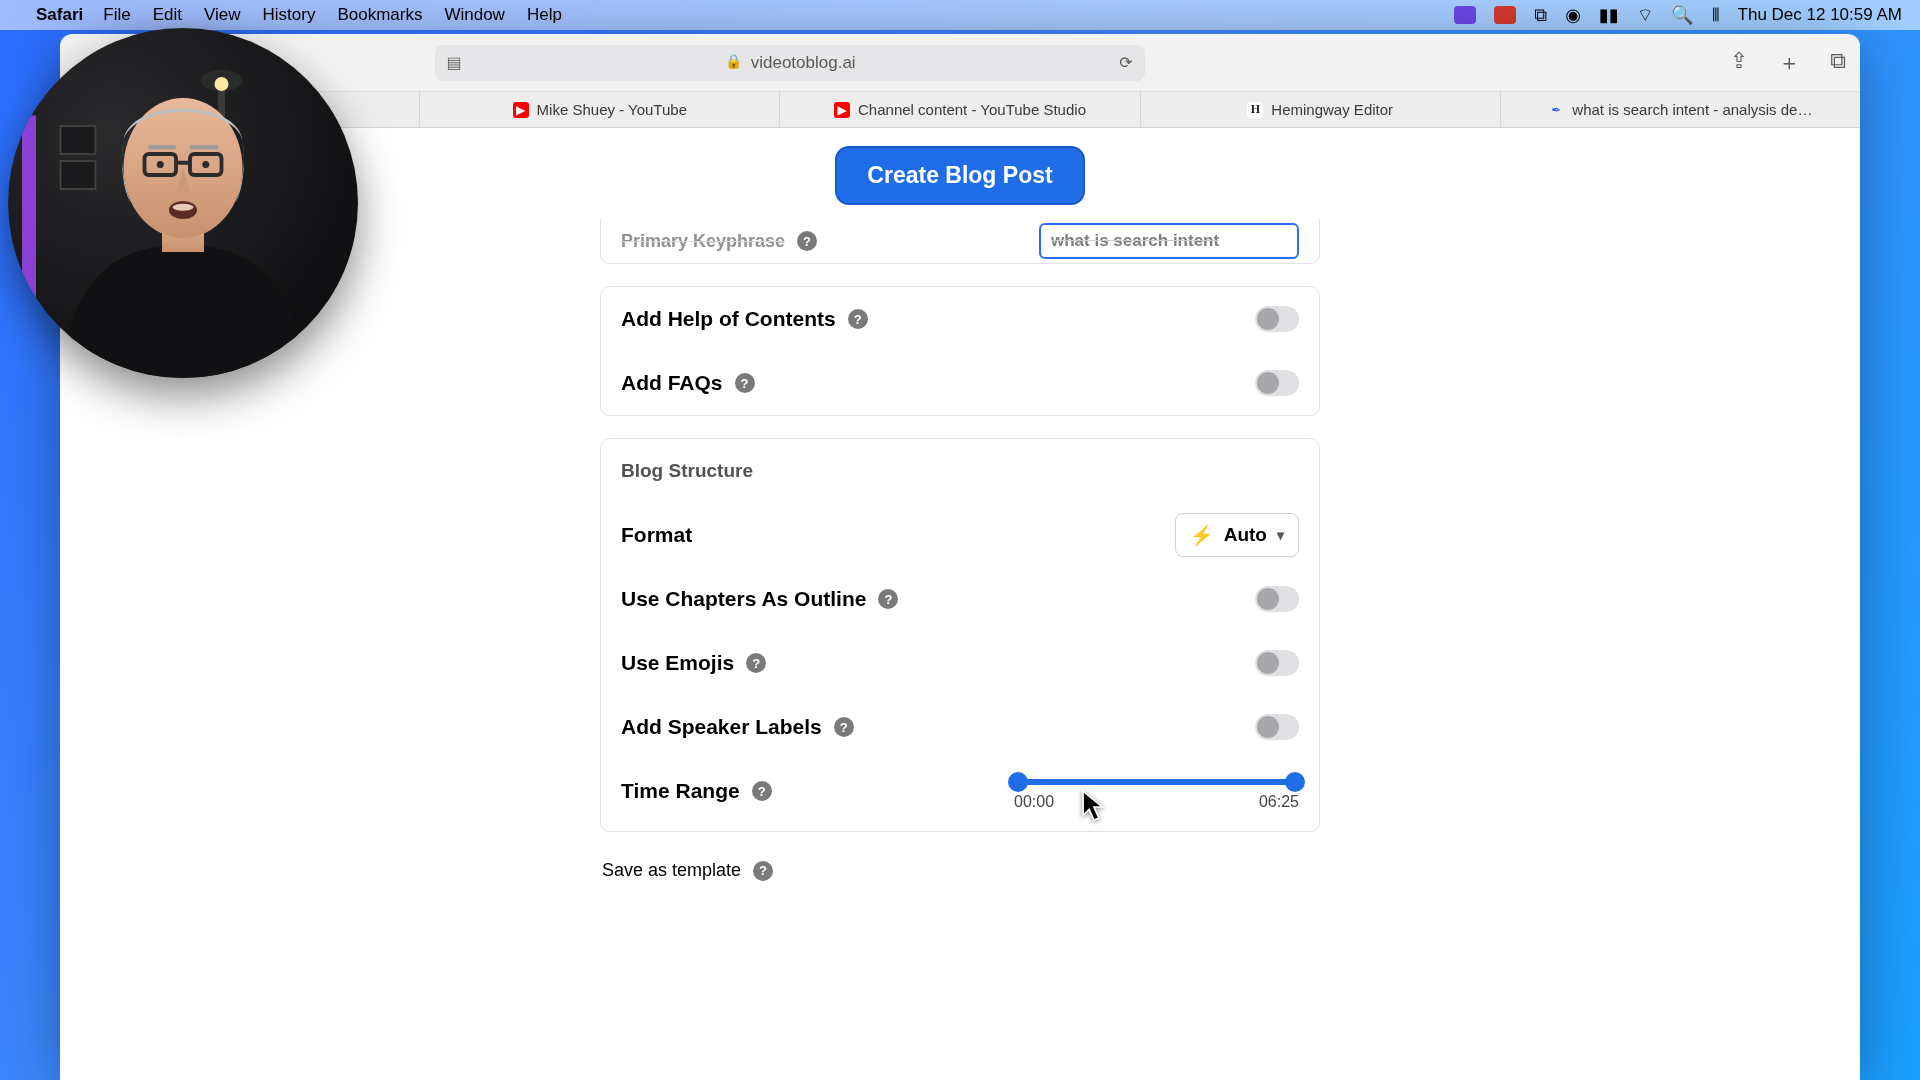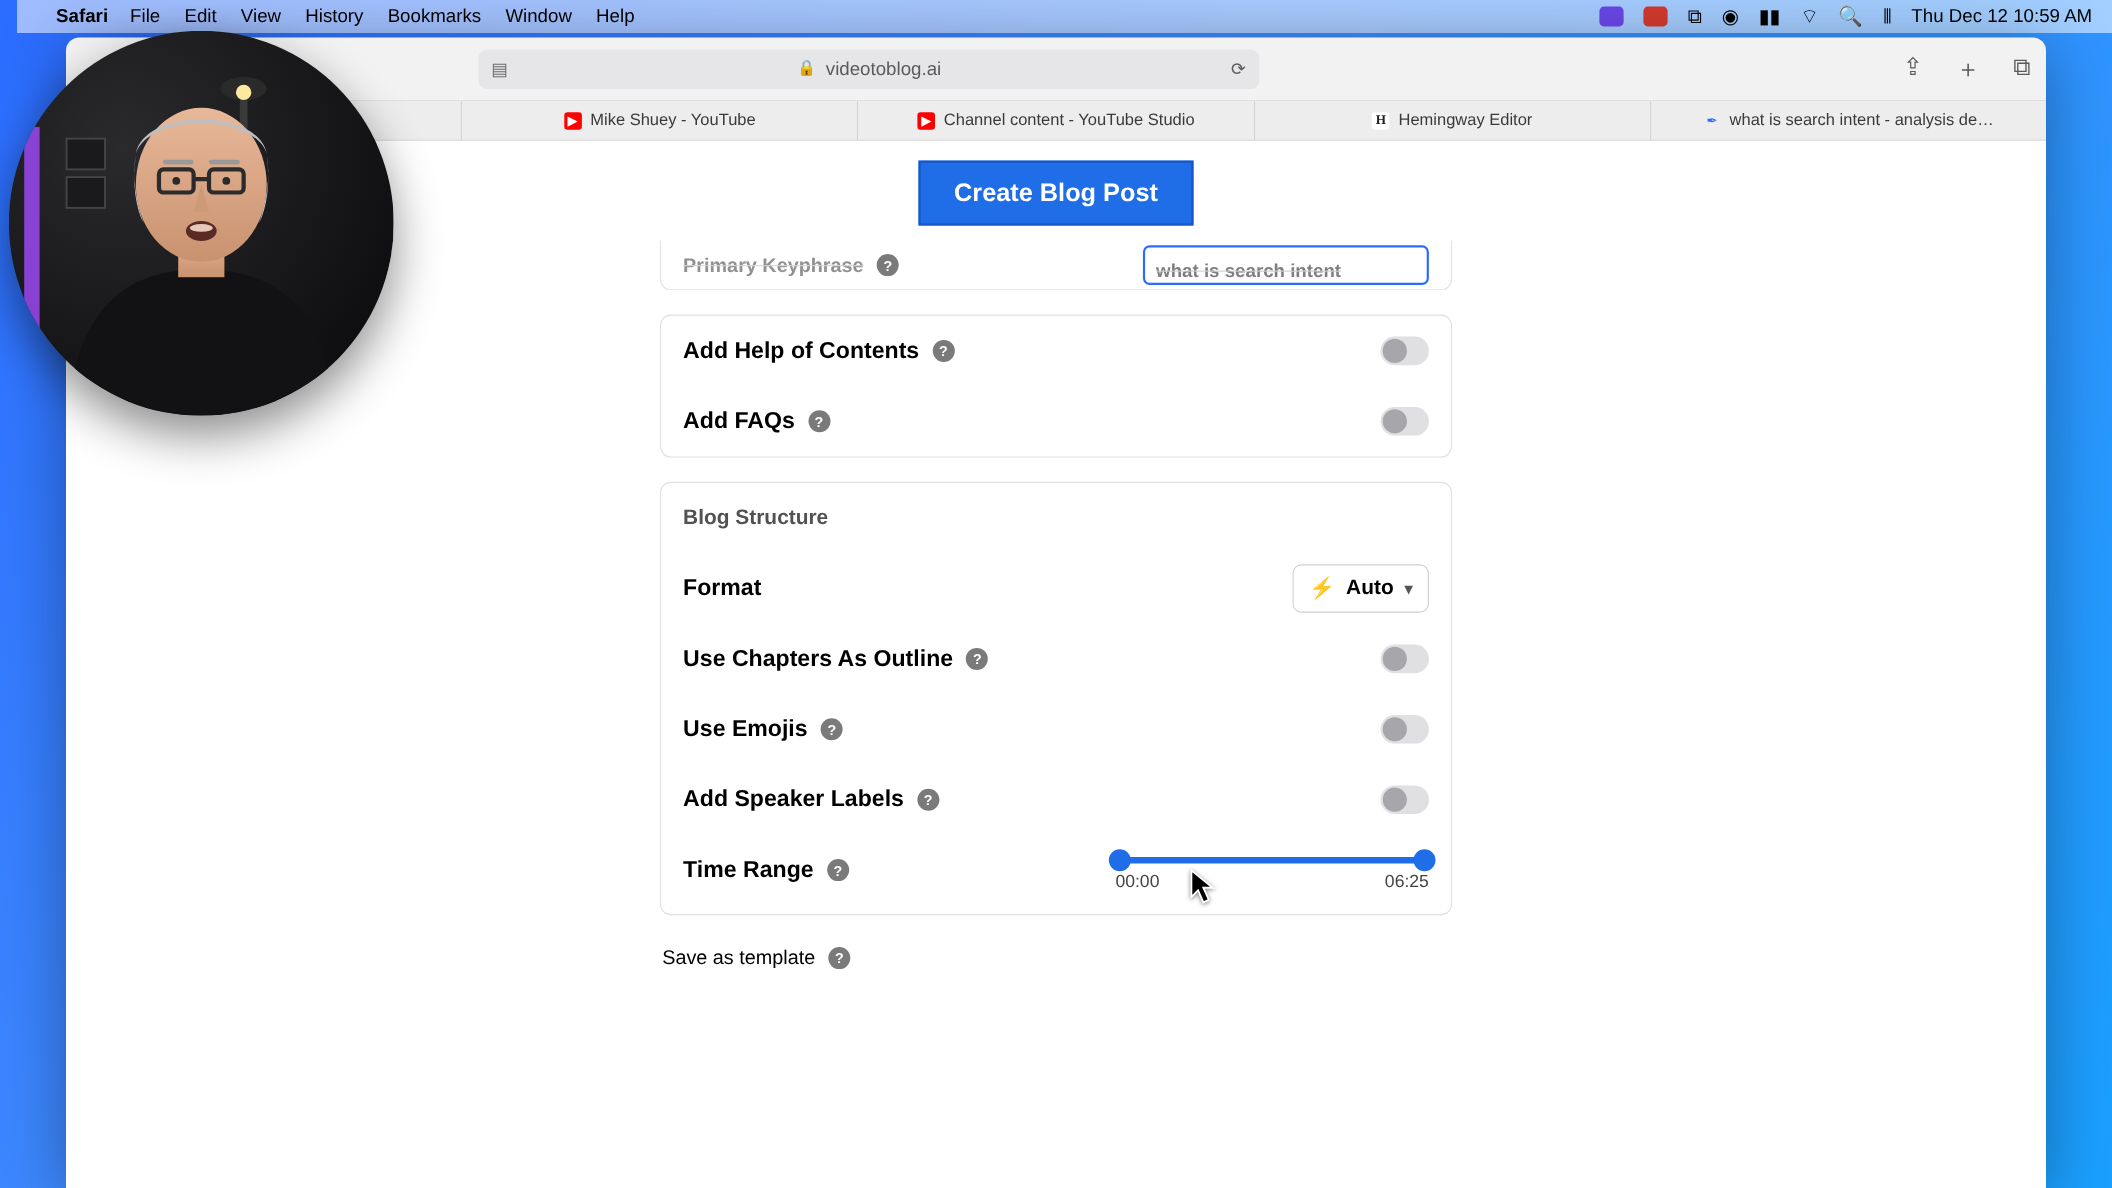--- a/index.html
+++ b/index.html
@@ -5,21 +5,21 @@
   * { margin: 0; padding: 0; box-sizing: border-box; font-family: -apple-system, BlinkMacSystemFont, "Segoe UI", Helvetica, Arial, sans-serif; }
   html, body { width: 1920px; height: 1080px; overflow: hidden; }
 
   body {
     background: linear-gradient(135deg, #2b6cff 0%, #3e8bff 40%, #1aa0ff 100%);
     position: relative;
   }
 
   
   .menubar {
-    position: absolute; top: 0; left: 15px; right: 0; height: 30px;
+    position: absolute; top: 0; left: 0; right: 0; height: 30px;
     background: rgba(255,255,255,0.55);
     backdrop-filter: blur(10px);
     display: flex; align-items: center; padding: 0 18px;
     font-size: 17px; color: #000;
   }
   .menubar .apple { font-size: 20px; margin-right: 18px; }
   .menubar .appname { font-weight: 700; margin-right: 20px; }
   .menubar .menu-item { margin-right: 22px; cursor: default; }
   .menubar .right { margin-left: auto; display: flex; align-items: center; gap: 18px; }
   .menubar .right .sq { width: 22px; height: 18px; border-radius: 4px; display: inline-block; }
@@ -67,21 +67,21 @@
   .favico.fe  { color:#2b6cff; }
 
   .page {
     position: absolute; top: 94px; left: 0; right: 0; bottom: 0;
     background: #ffffff;
   }
 
   .cta-wrap { text-align: center; padding-top: 18px; }
   .cta-btn {
     display: inline-block; padding: 14px 30px; background: #1f6ee8;
-    color: #fff; font-size: 23px; font-weight: 700; border-radius: 0;
+    color: #fff; font-size: 23px; font-weight: 700; border-radius: 14px;
     border: 2px solid #1558c6;
   }
 
   .form-col { width: 720px; margin: 14px auto 0; }
 
   .card {
     border: 1px solid #e1e1e4; border-radius: 10px; padding: 0 20px;
     margin-bottom: 22px; background: #fff;
   }
 
@@ -106,21 +106,21 @@
     background: #a7a7ab; border-radius: 50%;
   }
 
   
   .card.clipped { margin-top: 0; border-top-left-radius: 0; border-top-right-radius: 0; border-top: none; overflow: hidden; }
   .card.clipped .row:first-child { min-height: 44px; }
   .keyphrase-label { font-size: 18px; font-weight: 700; color: #7e7e7e; text-decoration: line-through #cfcfd1; filter: blur(0.4px); opacity: 0.85; }
   .keyphrase-input {
     width: 260px; height: 36px; border: 2px solid #2b6cff; border-radius: 6px;
     padding: 0 10px; font-size: 17px; font-weight: 700; color: #7e7e7e;
-    text-decoration: line-through #cfcfd1; display: flex; align-items: flex-end;
+    text-decoration: line-through #cfcfd1; display: flex; align-items: center;
     filter: blur(0.3px);
     margin-left: 16px;
   }
 
   .format-btn {
     height: 44px; border: 1px solid #cfcfd2; border-radius: 8px;
     display: inline-flex; align-items: center; gap: 10px; padding: 0 14px;
     font-size: 19px; font-weight: 700; color: #000; background: #fff;
   }
   .format-btn .bolt { color: #f5a623; }

